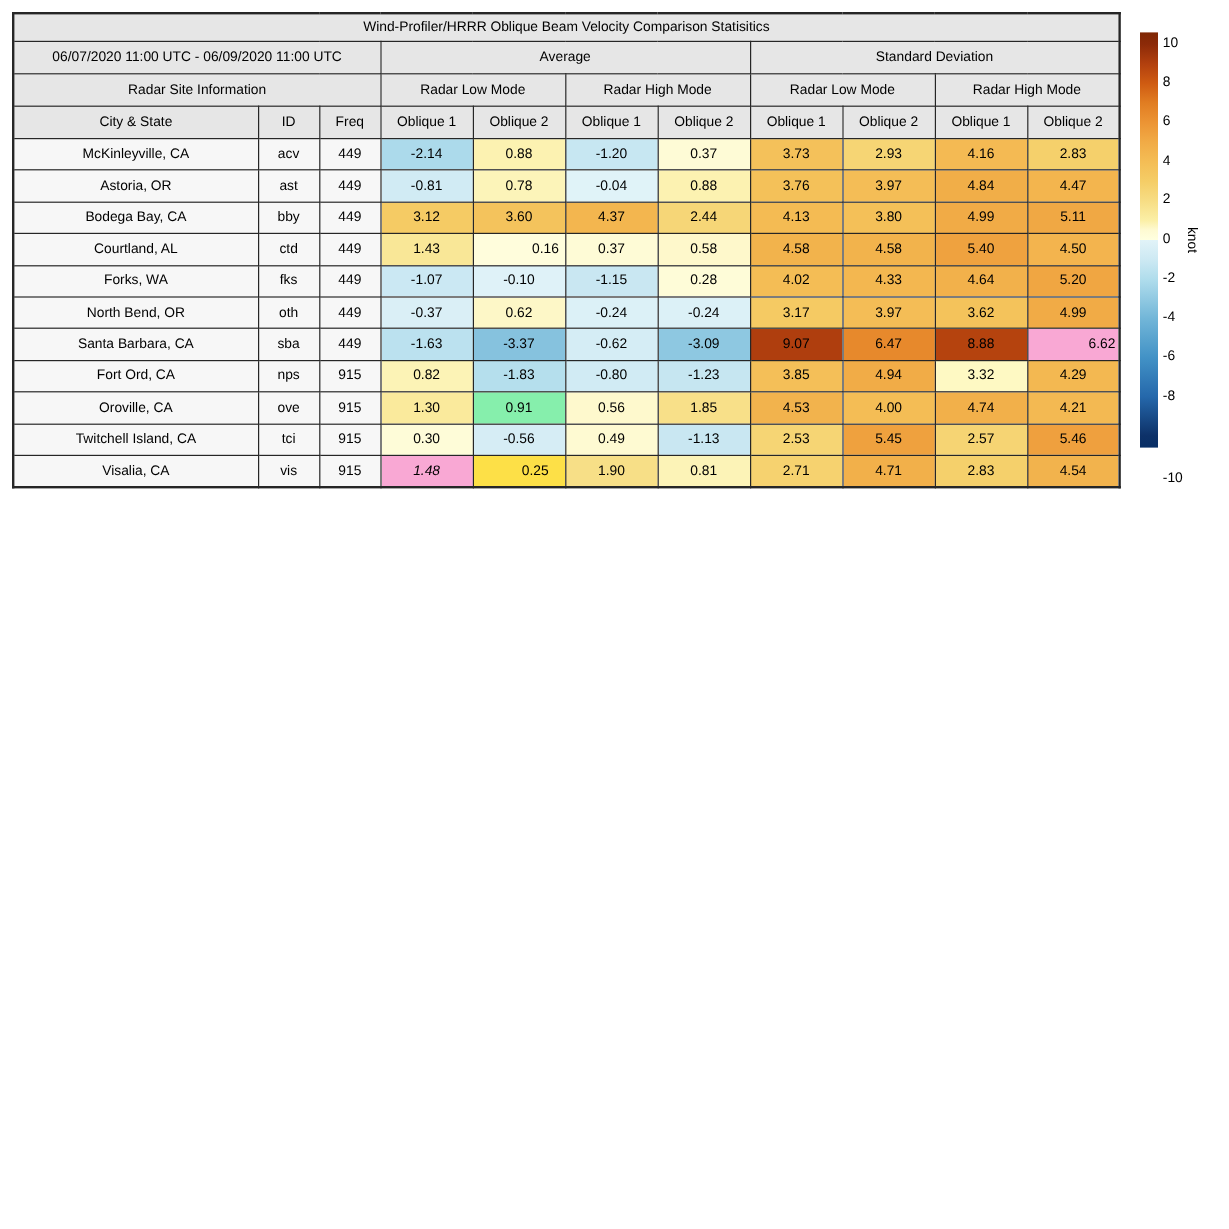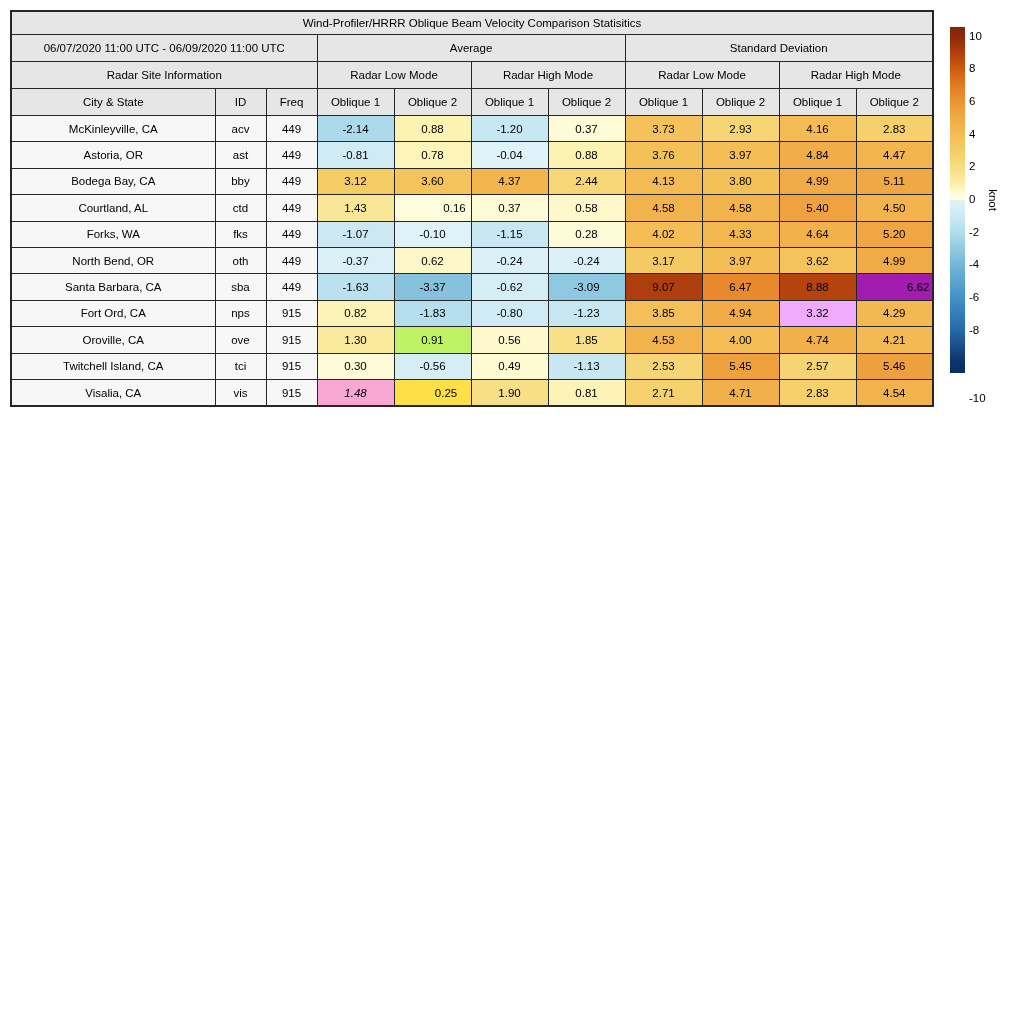--- a/index.html
+++ b/index.html
@@ -167,41 +167,41 @@
           <td class="site">Santa Barbara, CA</td>
           <td class="site">sba</td>
           <td class="site">449</td>
           <td class="val" style="background: rgb(187, 225, 239);">-1.63</td>
           <td class="val" style="background: rgb(134, 194, 222);">-3.37</td>
           <td class="val" style="background: rgb(213, 237, 245);">-0.62</td>
           <td class="val" style="background: rgb(142, 200, 225);">-3.09</td>
           <td class="val" style="background: rgb(175, 62, 14);">9.07</td>
           <td class="val" style="background: rgb(231, 137, 44);">6.47</td>
           <td class="val" style="background: rgb(181, 67, 14);">8.88</td>
-          <td class="val" style="background: #a21caf; padding-left: 48px;">6.62</td>
+          <td class="val" style="background: #f9a8d4; padding-left: 48px;">6.62</td>
         </tr>
         <tr>
           <td class="site">Fort Ord, CA</td>
           <td class="site">nps</td>
           <td class="site">915</td>
           <td class="val" style="background: rgb(252, 243, 182);">0.82</td>
           <td class="val" style="background: rgb(181, 223, 237);">-1.83</td>
           <td class="val" style="background: rgb(209, 235, 244);">-0.80</td>
           <td class="val" style="background: rgb(198, 230, 241);">-1.23</td>
           <td class="val" style="background: rgb(244, 191, 88);">3.85</td>
           <td class="val" style="background: rgb(241, 172, 71);">4.94</td>
-          <td class="val" style="background: #f0abfc;">3.32</td>
+          <td class="val" style="background: #fef9c3;">3.32</td>
           <td class="val" style="background: rgb(243, 184, 81);">4.29</td>
         </tr>
         <tr>
           <td class="site">Oroville, CA</td>
           <td class="site">ove</td>
           <td class="site">915</td>
           <td class="val" style="background: rgb(250, 234, 156);">1.30</td>
-          <td class="val" style="background: #bef264;">0.91</td>
+          <td class="val" style="background: #86efac;">0.91</td>
           <td class="val" style="background: rgb(254, 249, 205);">0.56</td>
           <td class="val" style="background: rgb(248, 224, 137);">1.85</td>
           <td class="val" style="background: rgb(242, 179, 77);">4.53</td>
           <td class="val" style="background: rgb(244, 189, 85);">4.00</td>
           <td class="val" style="background: rgb(242, 176, 74);">4.74</td>
           <td class="val" style="background: rgb(243, 185, 82);">4.21</td>
         </tr>
         <tr>
           <td class="site">Twitchell Island, CA</td>
           <td class="site">tci</td>

